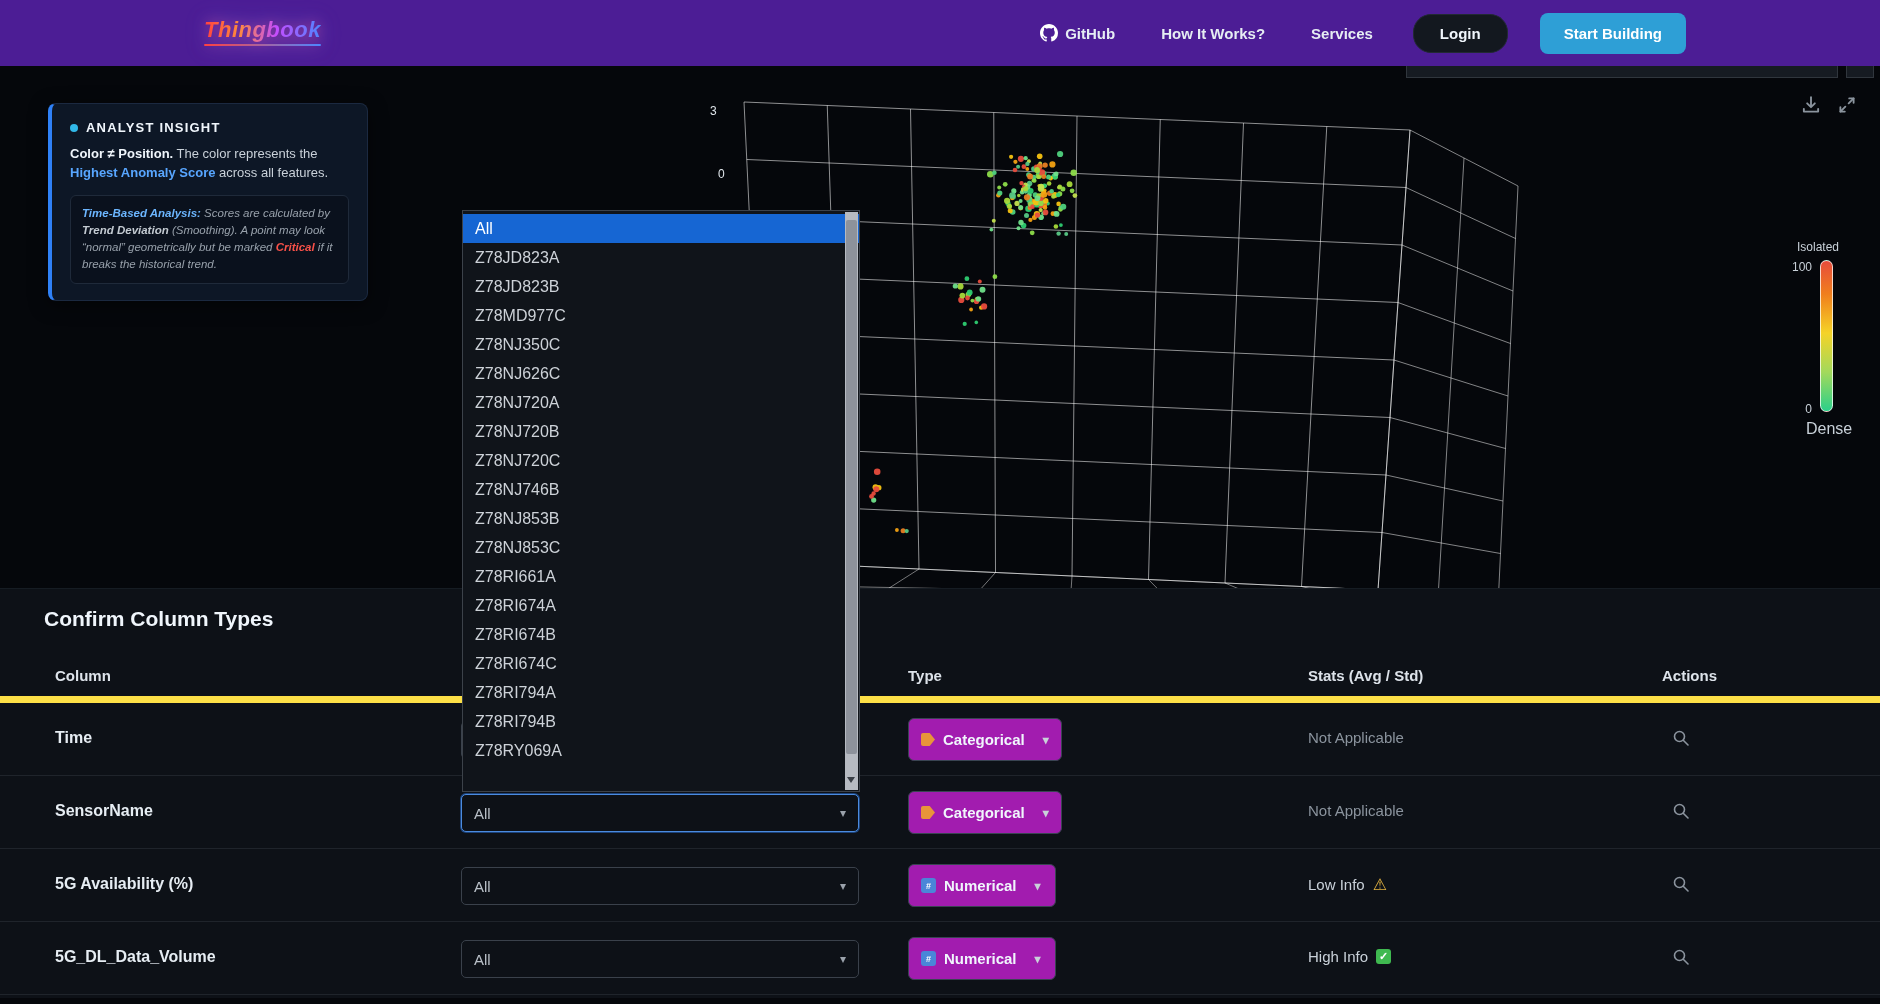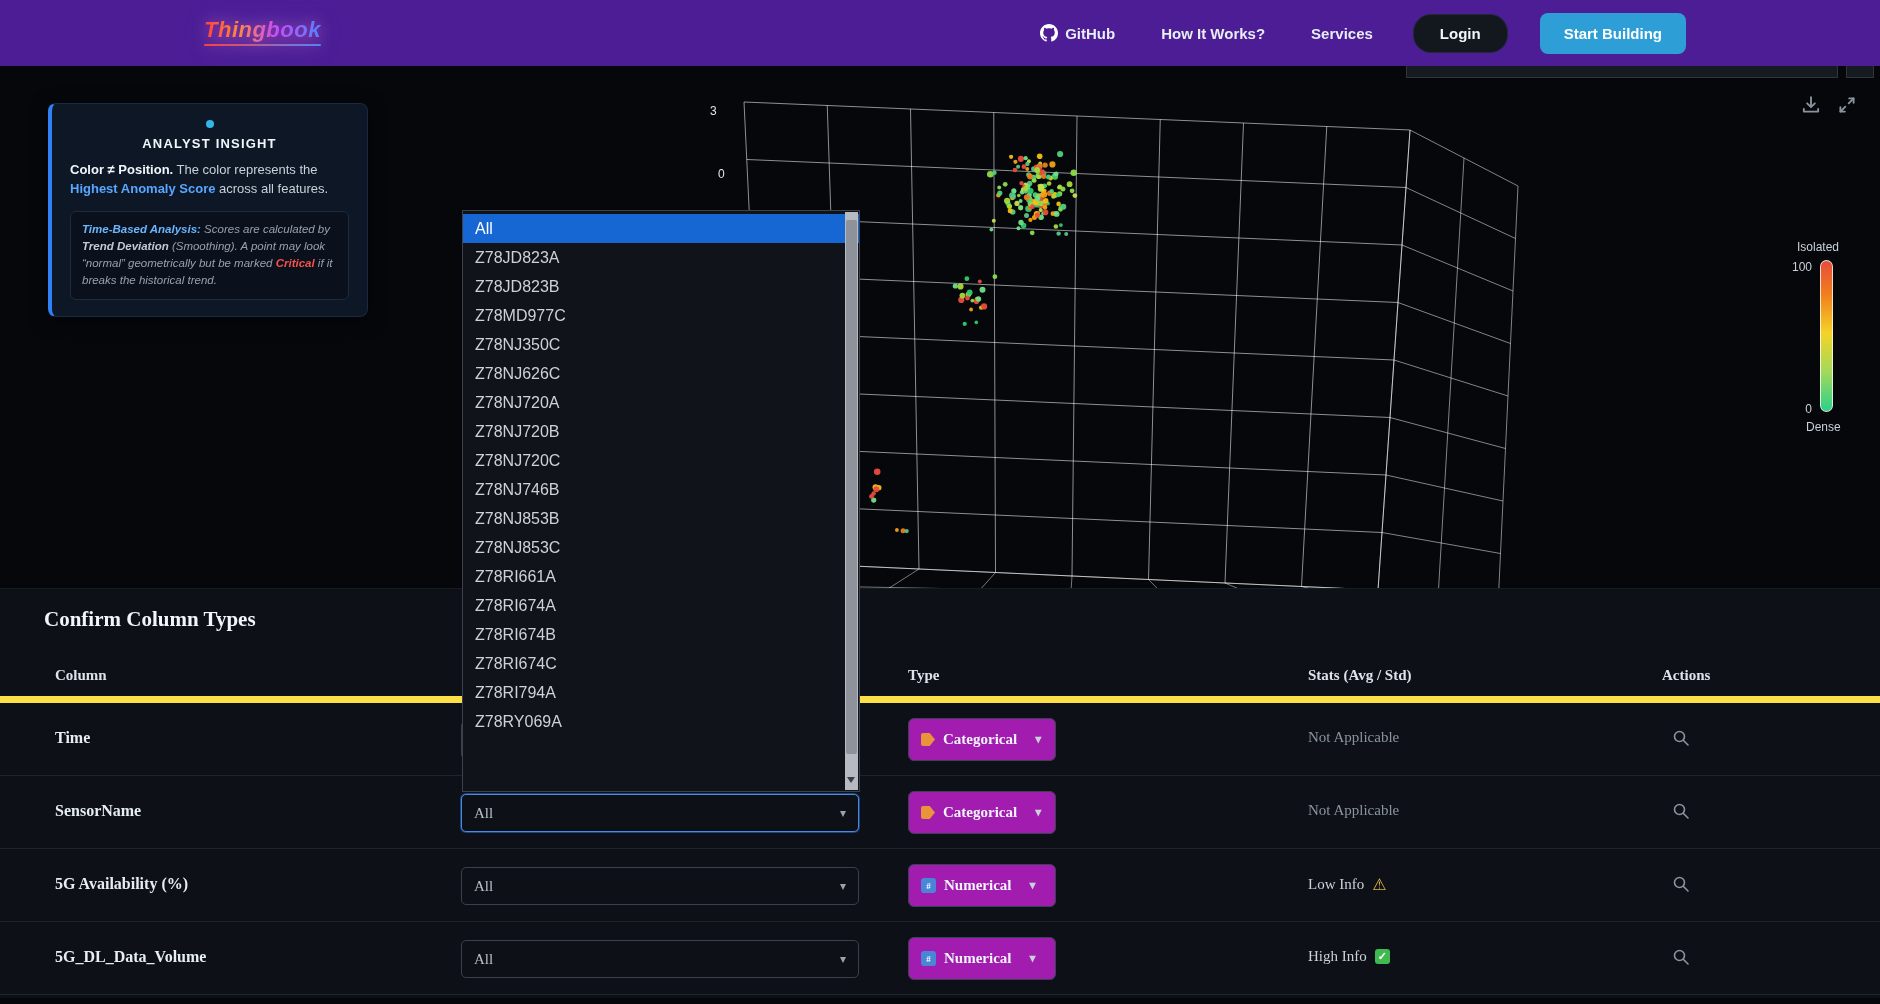--- a/index.html
+++ b/index.html
@@ -27,21 +27,21 @@
   
   .clipped-bar { position:absolute; left:1406px; top:64px; width:432px; height:14px; background:#161b22;
            border:1px solid #30363d; border-top:none; z-index:5; }
   .clipped-sq { position:absolute; left:1846px; top:64px; width:28px; height:14px; background:#161b22;
            border:1px solid #30363d; border-top:none; z-index:5; }
 
   
   .insight-card { position:absolute; left:48px; top:103px; width:320px; background:#0d1726;
            border:1px solid #1b2940; border-left:4px solid #2f81f7; border-radius:8px;
            padding:16px 18px 16px 18px; z-index:20; box-shadow:0 4px 18px rgba(0,0,0,.5); }
-  .insight-title { display:flex; align-items:center; gap:8px;flex-direction:column; }
+  .insight-title { display:flex; align-items:center; gap:8px; }
   .insight-dot { width:8px; height:8px; border-radius:50%; background:#31b8e8; }
   .insight-title-text { color:#f0f6fc; font-size:13px; font-weight:800; letter-spacing:1.2px; }
   .insight-body { margin-top:10px; font-size:13px; line-height:1.45; color:#c9d1d9; }
   .insight-body .b { font-weight:800; color:#f0f6fc; }
   .insight-body .hl { color:#58a6ff; font-weight:700; }
   .insight-note { margin-top:12px; background:#0a111d; border:1px solid #1f2a3a; border-radius:6px;
            padding:9px 11px; font-size:11.5px; font-style:italic; color:#98a1ab; line-height:1.5; }
   .insight-note .lead { color:#6cb6ff; font-weight:700; }
   .insight-note .b { color:#c3cad1; font-weight:700; }
   .insight-note .crit { color:#f85149; font-weight:700; }
@@ -49,28 +49,28 @@
   
   .plot-area { position:absolute; left:672px; top:72px; width:864px; height:534px; z-index:1; }
   .plot-tick { position:absolute; color:#dfe5ea; font-size:12px; z-index:2; }
   .legend { position:absolute; z-index:2; color:#c9d1d9; }
   .legend-top { left:1797px; top:240px; font-size:12px; }
   .legend-max { left:1770px; top:260px; width:42px; text-align:right; font-size:12px; }
   .legend-bar { left:1820px; top:260px; position:absolute; width:13px; height:152px; border-radius:7px;
            border:1px solid rgba(255,255,255,.75); z-index:2;
            background:linear-gradient(180deg,#e74c3c 0%,#f07e1d 22%,#f5d327 48%,#a3d95b 74%,#2bd08a 100%); }
   .legend-min { left:1770px; top:402px; width:42px; text-align:right; font-size:12px; }
-  .legend-bottom { left:1806px; top:420px; font-size:12px; }
+  .legend-bottom { left:1806px; top:420px; font-size:16px; }
   .modebar { position:absolute; left:1800px; top:94px; display:flex; gap:14px; z-index:3; }
   .modebar .mbtn { width:22px; height:22px; color:#8b949e; cursor:pointer; }
   .modebar svg { display:block; }
 
   
   .table-section { position:absolute; left:0; top:588px; width:1880px; height:410px; background:#0d1117;
-           border-top:1px solid #161c23; z-index:10;font-family:Liberation Serif, serif; }
+           border-top:1px solid #161c23; z-index:10; }
   .table-title { position:absolute; left:44px; top:18px; color:#f0f6fc; font-size:21px; font-weight:800; }
   .thead { position:absolute; left:0; top:60px; width:1880px; height:54px; border-bottom:7px solid #fde047; }
   .th { position:absolute; top:18px; color:#dde3ea; font-size:15px; font-weight:700; }
   .tbody { position:absolute; left:0; top:114px; width:1880px; }
   .trow { position:relative; width:1880px; height:73px; border-bottom:1px solid #1f242b; }
   .cell-name { position:absolute; left:55px; top:26px; color:#e6edf3; font-size:16px; font-weight:700; }
   .fselect { position:absolute; left:461px; top:18px; width:398px; height:38px; background:#0d1117;
            border:1px solid #3a414b; border-radius:5px; color:#b9c0c8; font-size:15px;
            display:flex; align-items:center; padding:0 12px; cursor:pointer; }
   .fselect .chev { margin-left:auto; color:#9aa2ab; font-size:12px; }
@@ -499,20 +499,21 @@
       <div class="dd-item">Z78NJ720B</div>
       <div class="dd-item">Z78NJ720C</div>
       <div class="dd-item">Z78NJ746B</div>
       <div class="dd-item">Z78NJ853B</div>
       <div class="dd-item">Z78NJ853C</div>
       <div class="dd-item">Z78RI661A</div>
       <div class="dd-item">Z78RI674A</div>
       <div class="dd-item">Z78RI674B</div>
       <div class="dd-item">Z78RI674C</div>
       <div class="dd-item">Z78RI794A</div>
+      <div class="dd-item">Z78RI794B</div>
       <div class="dd-item">Z78RY069A</div>
       <div class="dd-scrollbar">
       <div class="dd-thumb"></div>
       <div class="dd-arrow"></div>
     </div>
   </div>
 
 </div>
 
 </body></html>

